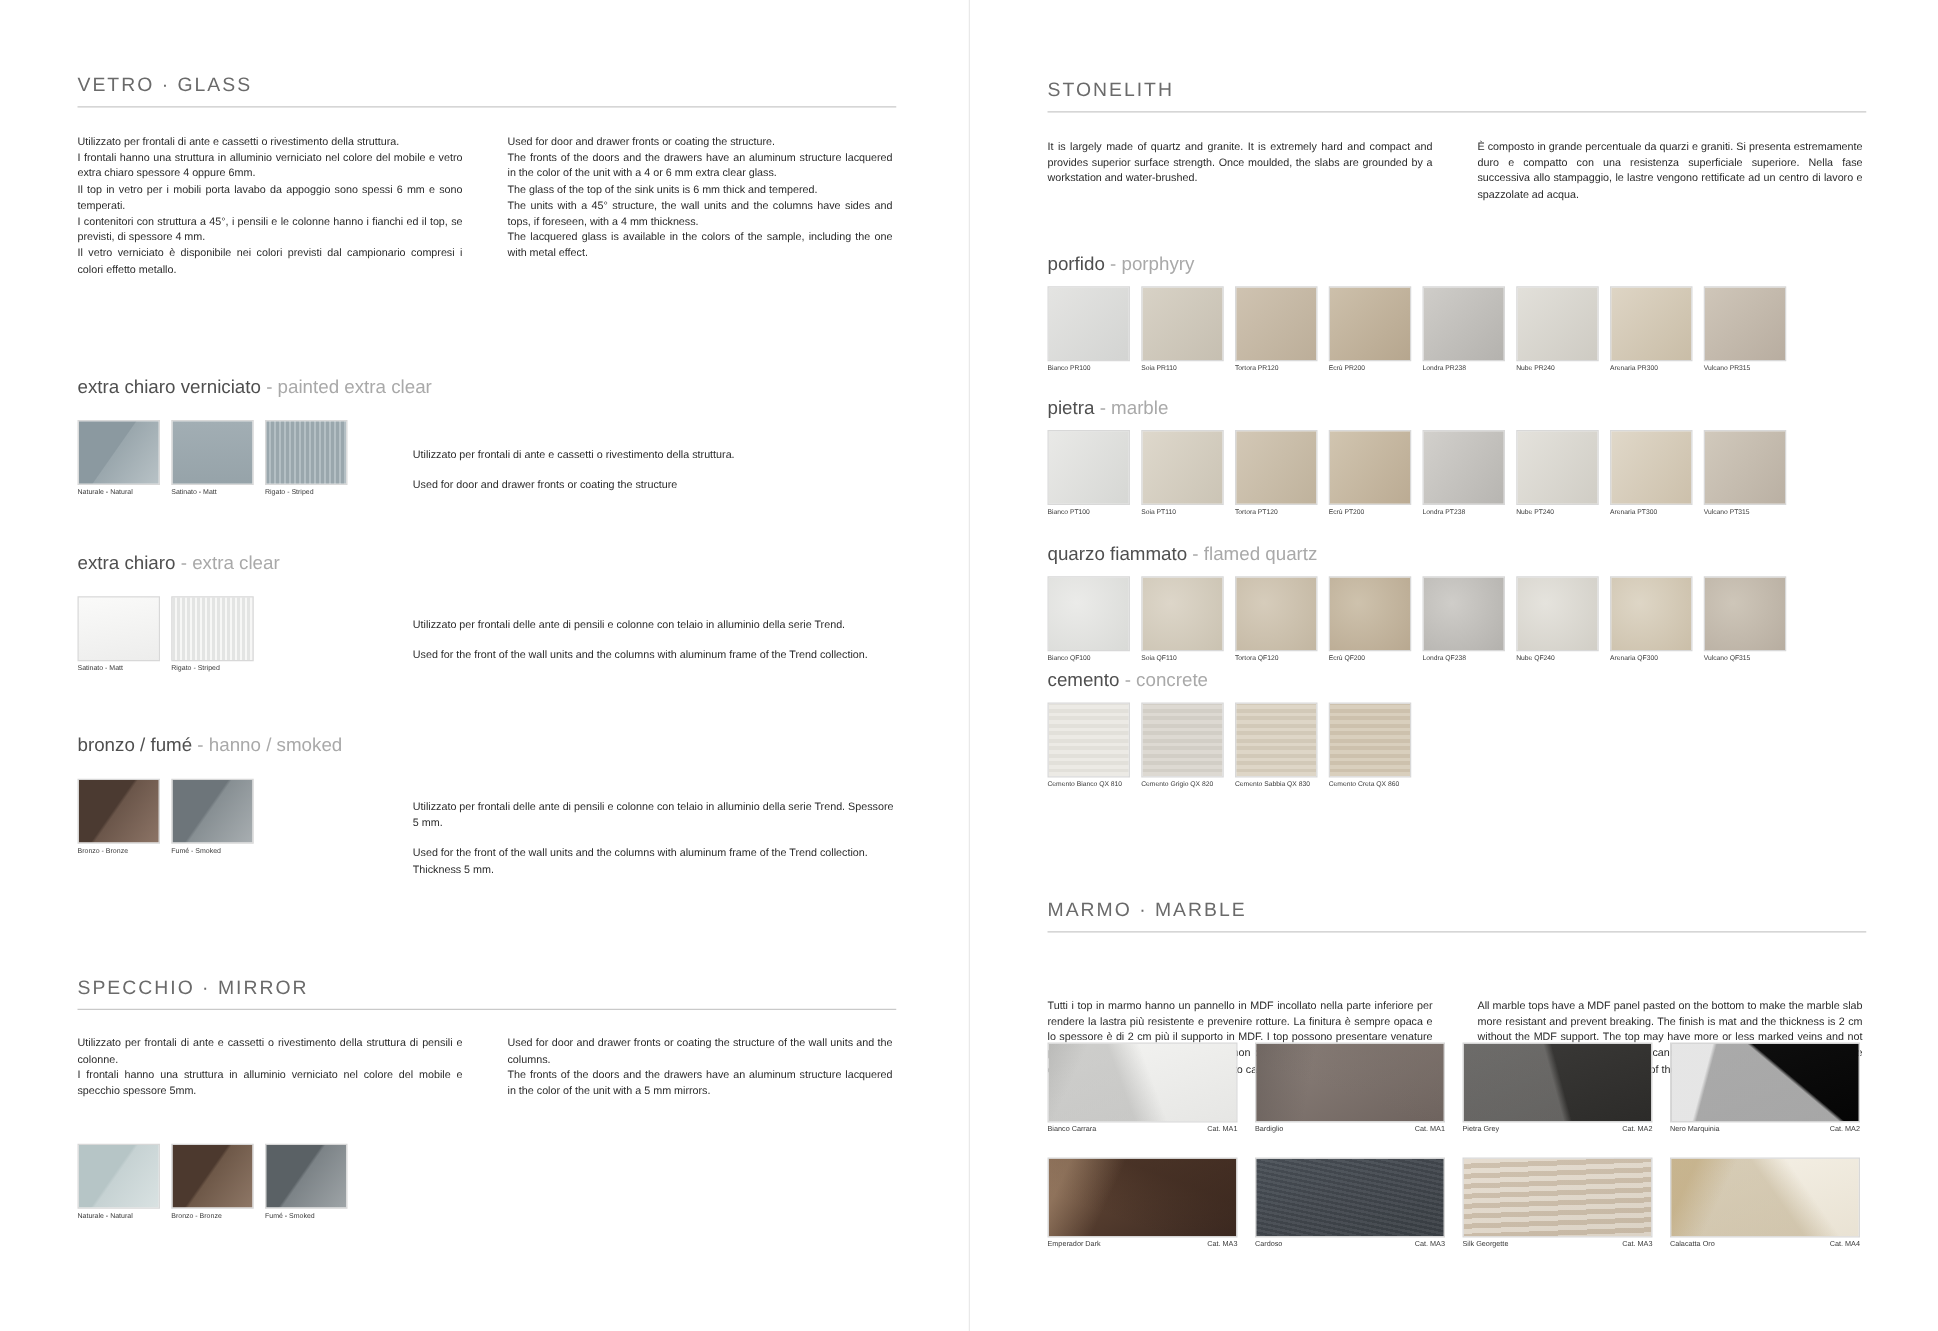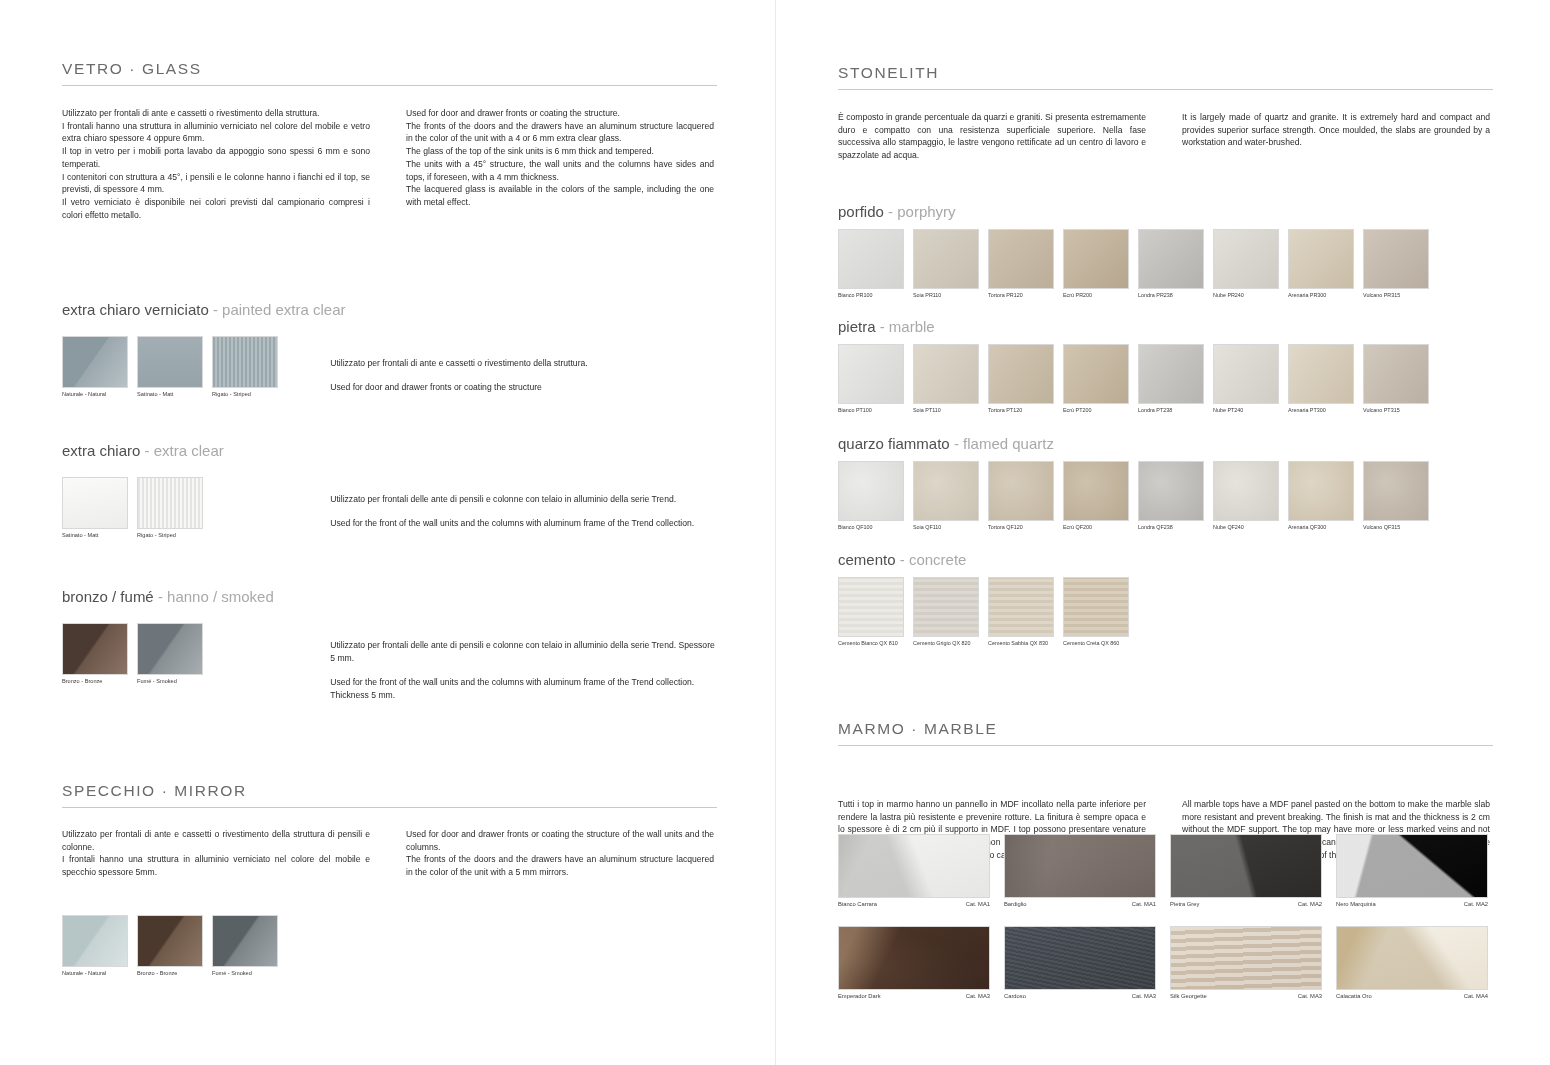--- a/index.html
+++ b/index.html
@@ -172,22 +172,22 @@
       </div>
     </div>
 
   </div>
 
   <div class="col-right">
 
     <div style="position:absolute; top:64px; left:0; width:655px;">
       <div class="sect-title">STONELITH</div>
       <div class="two-col" style="margin-top:21px;">
+        <div class="txt">It is largely made of quartz and granite. It is extremely hard and compact and provides superior surface strength. Once moulded, the slabs are grounded by a workstation and water-brushed.</div>
         <div class="txt">È composto in grande percentuale da quarzi e graniti. Si presenta estremamente duro e compatto con una resistenza superficiale superiore. Nella fase successiva allo stampaggio, le lastre vengono rettificate ad un centro di lavoro e spazzolate ad acqua.</div>
-        <div class="txt">It is largely made of quartz and granite. It is extremely hard and compact and provides superior surface strength. Once moulded, the slabs are grounded by a workstation and water-brushed.</div>
       </div>
     </div>
 
     <div style="position:absolute; top:203px; left:0;">
       <div class="sub-title">
         <span>porfido</span>
         <span class="en">- porphyry</span>
       </div>
       <div class="sw-row" style="margin-top:6px;">
         <div class="sw">
@@ -300,21 +300,21 @@
             <div class="chip stone-chip" style="background:radial-gradient(circle at 35% 35%,#ded6c6,#cabea8);"></div>
             <div class="stone-cap">Arenaria QF300</div>
           </div>
         <div class="sw">
             <div class="chip stone-chip" style="background:radial-gradient(circle at 35% 35%,#cec6b9,#b7ada0);"></div>
             <div class="stone-cap">Vulcano QF315</div>
           </div>
       </div>
     </div>
 
-    <div style="position:absolute; top:551px; left:0;">
+    <div style="position:absolute; top:536px; left:0;">
       <div class="sub-title">
         <span>cemento</span>
         <span class="en">- concrete</span>
       </div>
       <div class="sw-row" style="margin-top:6px;">
         <div class="sw">
             <div class="chip stone-chip" style="background:repeating-linear-gradient(0deg,#eceae5 0px,#eceae5 3px,#e2e0da 3px,#e2e0da 6px);"></div>
             <div class="stone-cap">Cemento Bianco QX 810</div>
           </div>
         <div class="sw">

